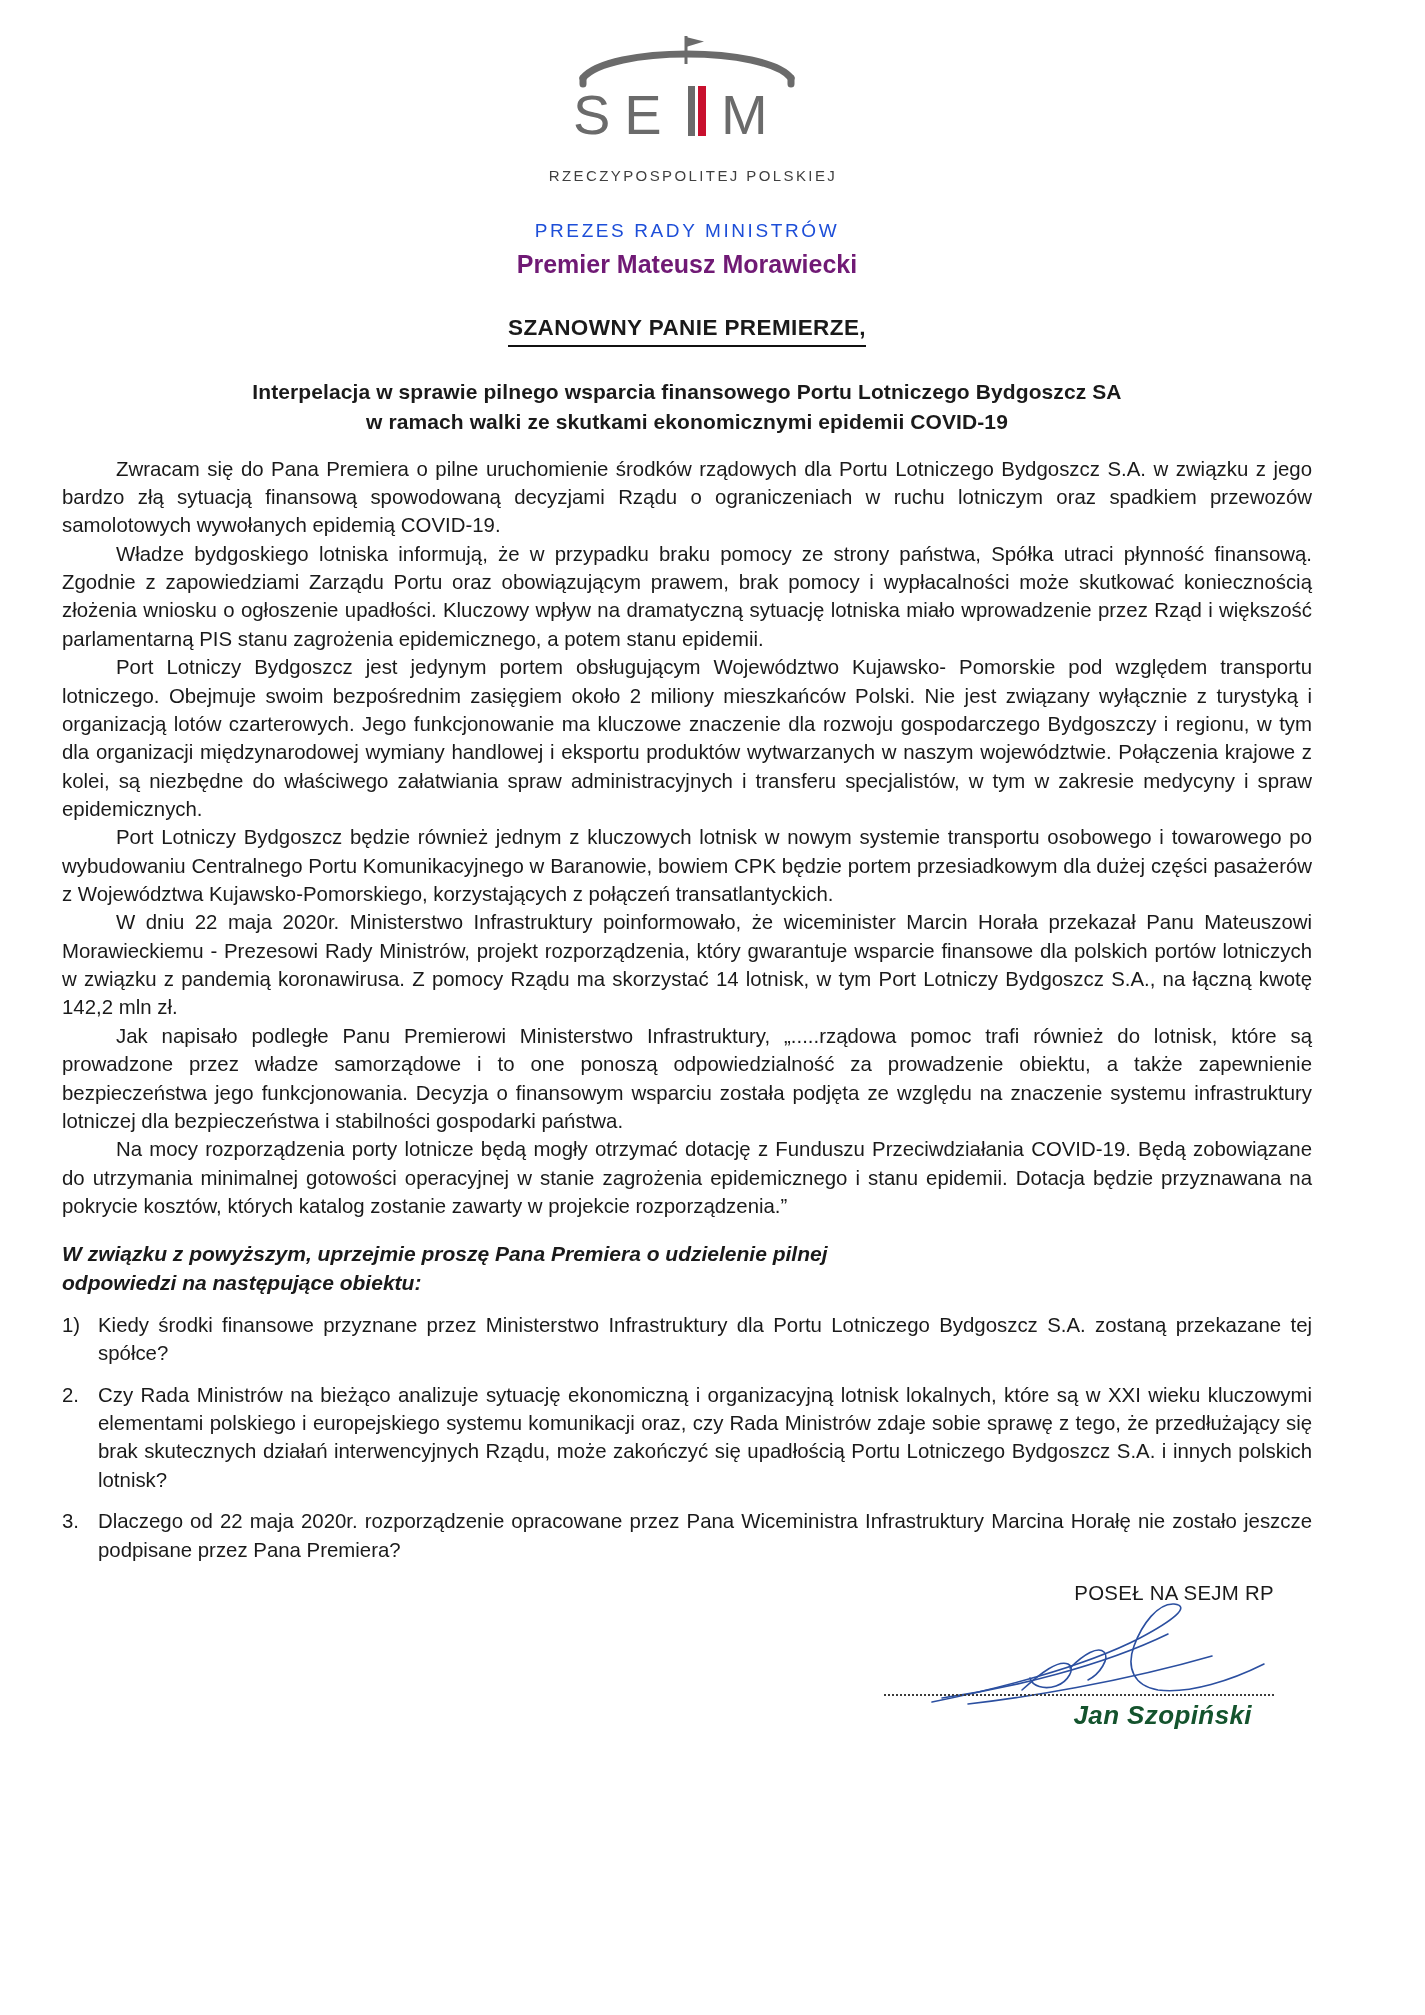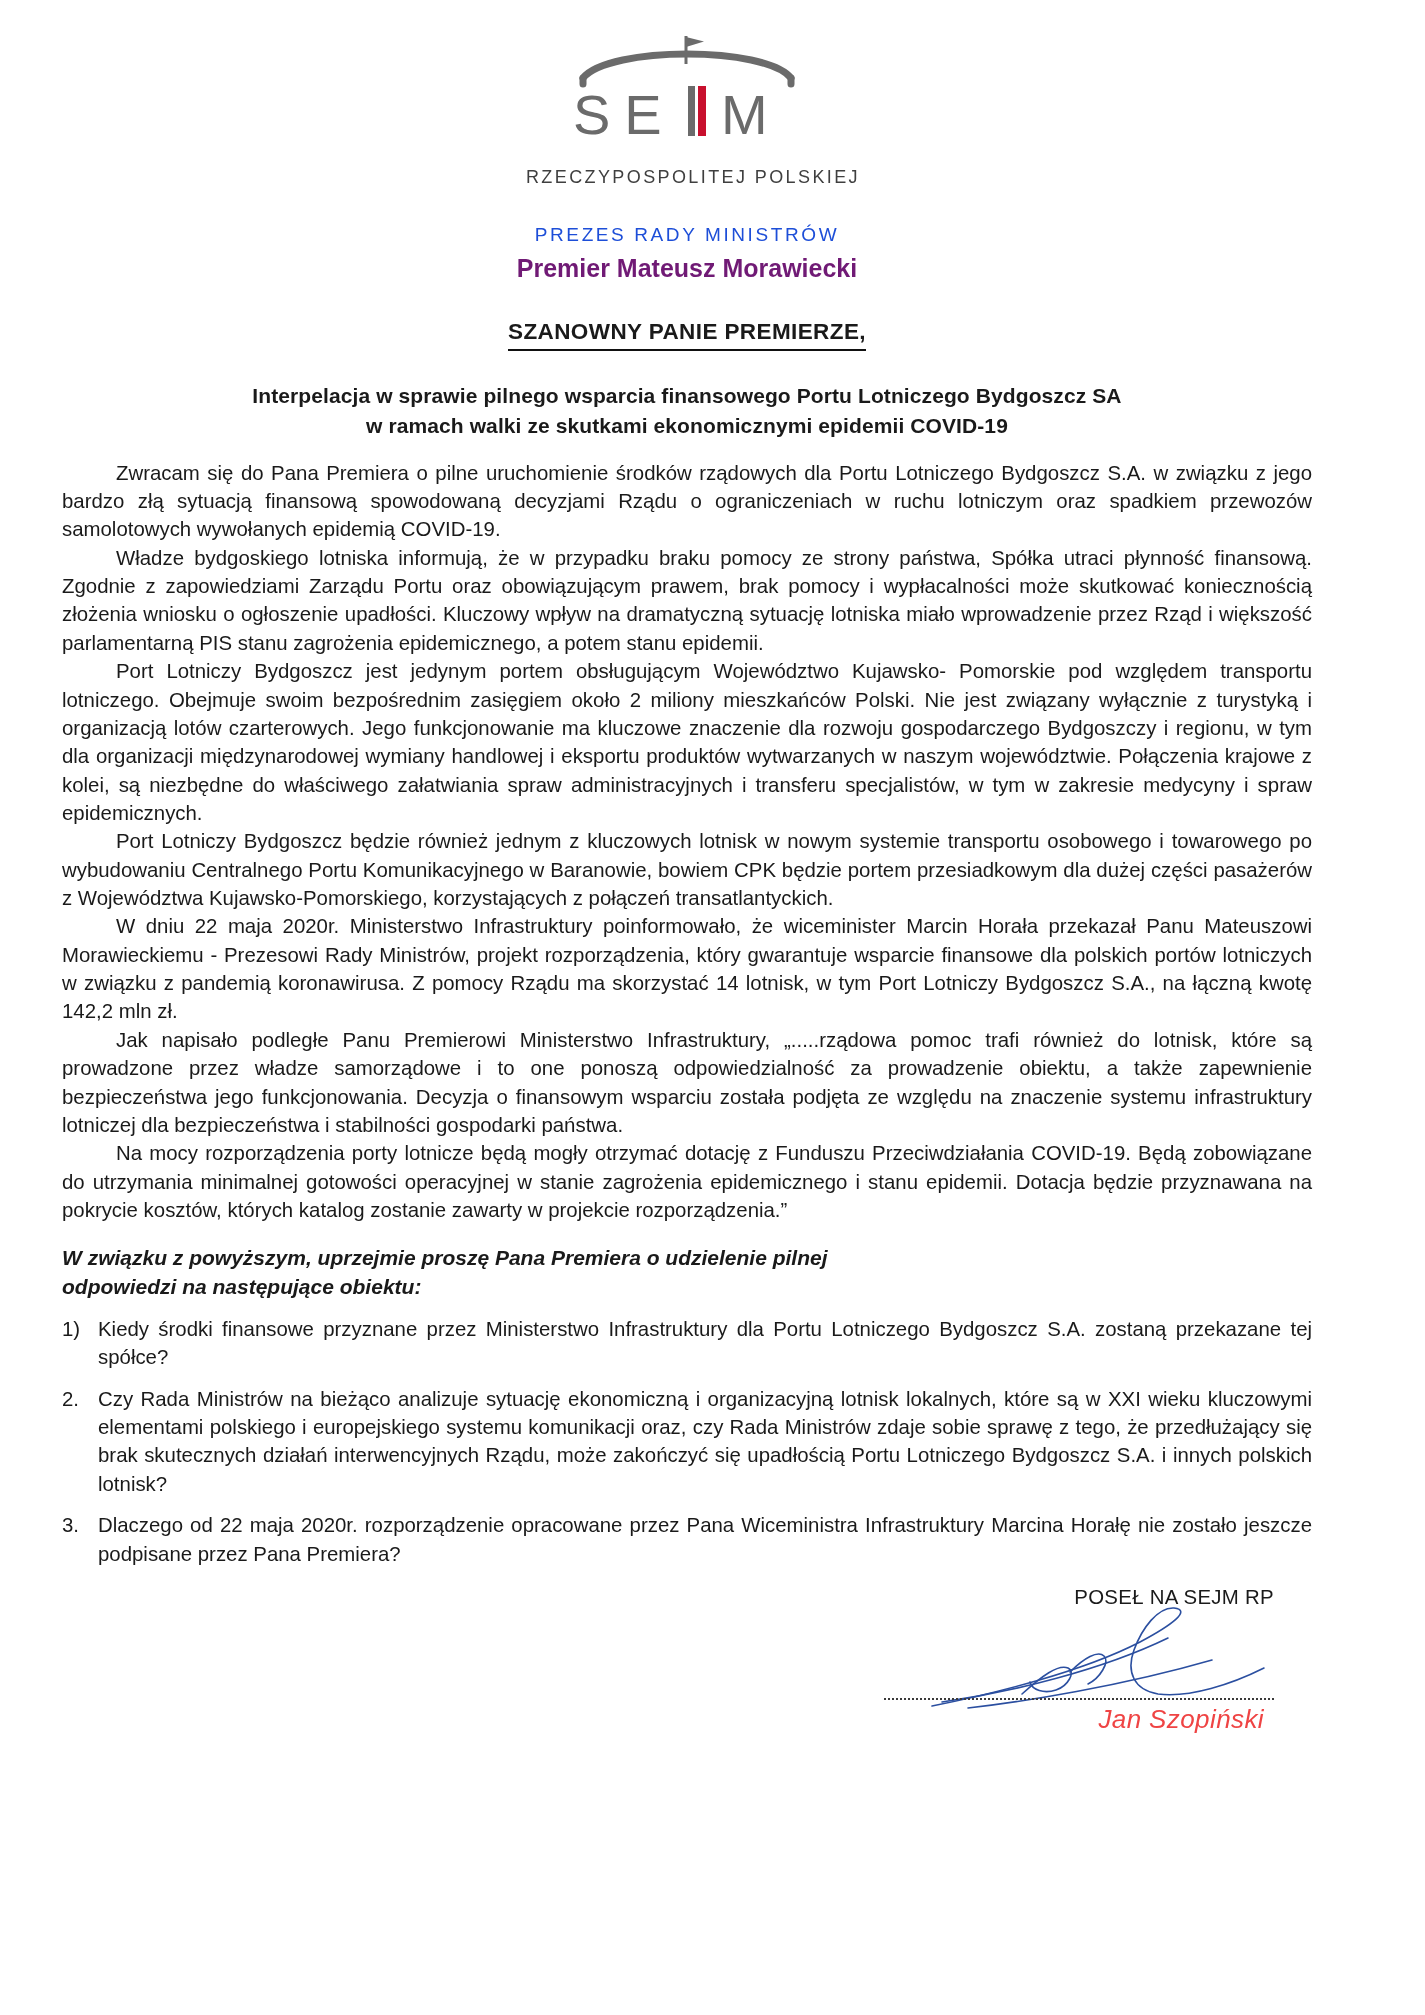--- a/index.html
+++ b/index.html
@@ -26,21 +26,21 @@
   .emblem-block {
     display: flex;
     flex-direction: column;
     align-items: center;
     margin-top: 4px;
   }
   .emblem-svg {
     display: block;
   }
   .emblem-sub {
-    font-size: 18px;
+    font-size: 15px;
     letter-spacing: 2.4px;
     color: #3f3f3f;
     margin-top: 7px;
     font-family: "Liberation Sans", sans-serif;
     padding-left: 12px;
   }
 
   
   .addressee {
     text-align: center;
@@ -145,26 +145,26 @@
   }
   .sig-dots {
     position: absolute;
     right: 38px;
     top: 112px;
     width: 390px;
     border-bottom: 2px dotted #3a3a3a;
   }
   .sig-name {
     position: absolute;
-    right: 48px;
+    right: 60px;
     top: 118px;
     font-size: 26px;
-    font-weight: normal;
+    font-weight: bold;
     font-style: italic;
-    color: #ef4444;
+    color: #14532d;
     letter-spacing: 0.4px;
   }
 </style>
 </head>
 <body>
 
 <div class="page">
 
   <div class="emblem-block">
     <svg class="emblem-svg" width="260" height="130" viewBox="0 0 260 130">

